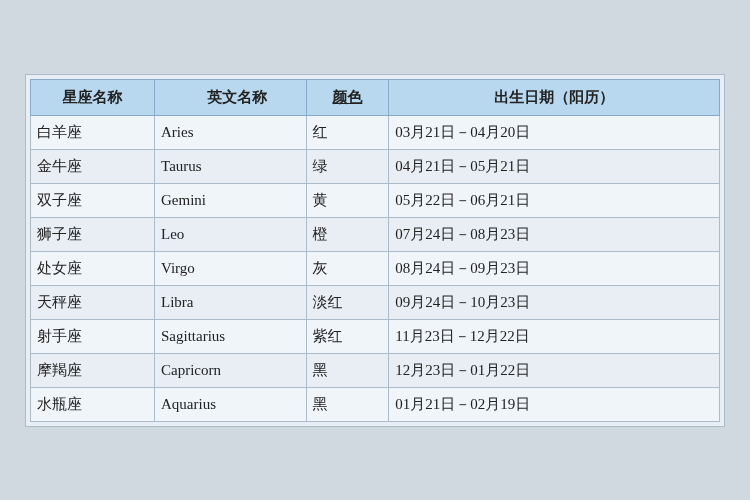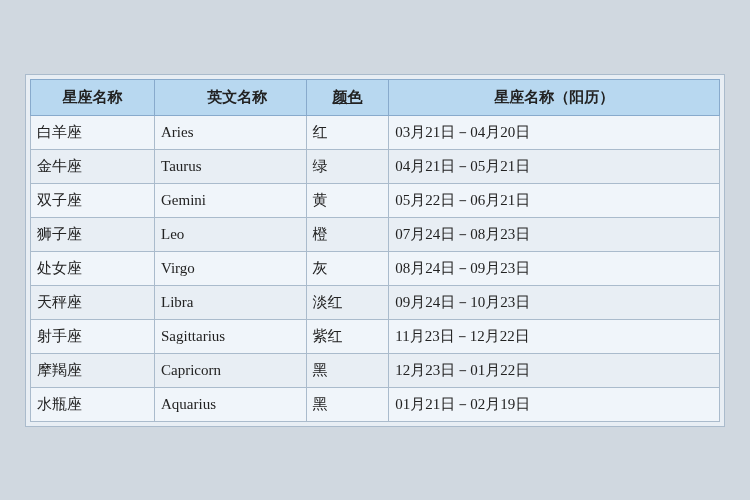--- a/index.html
+++ b/index.html
@@ -59,21 +59,21 @@
 </head>
 <body>
 
 <div class="table-container">
   <table>
     <thead>
       <tr>
         <th class="col-zh">星座名称</th>
         <th class="col-en">英文名称</th>
         <th class="col-color">颜色</th>
-        <th class="col-date">星座名称（阳历）</th>
+        <th class="col-date">出生日期（阳历）</th>
       </tr>
     </thead>
     <tbody id="table-body">
     <tr>
           <td>白羊座</td>
           <td>Aries</td>
           <td>红</td>
           <td>03月21日－04月20日</td>
         </tr>
         <tr>

